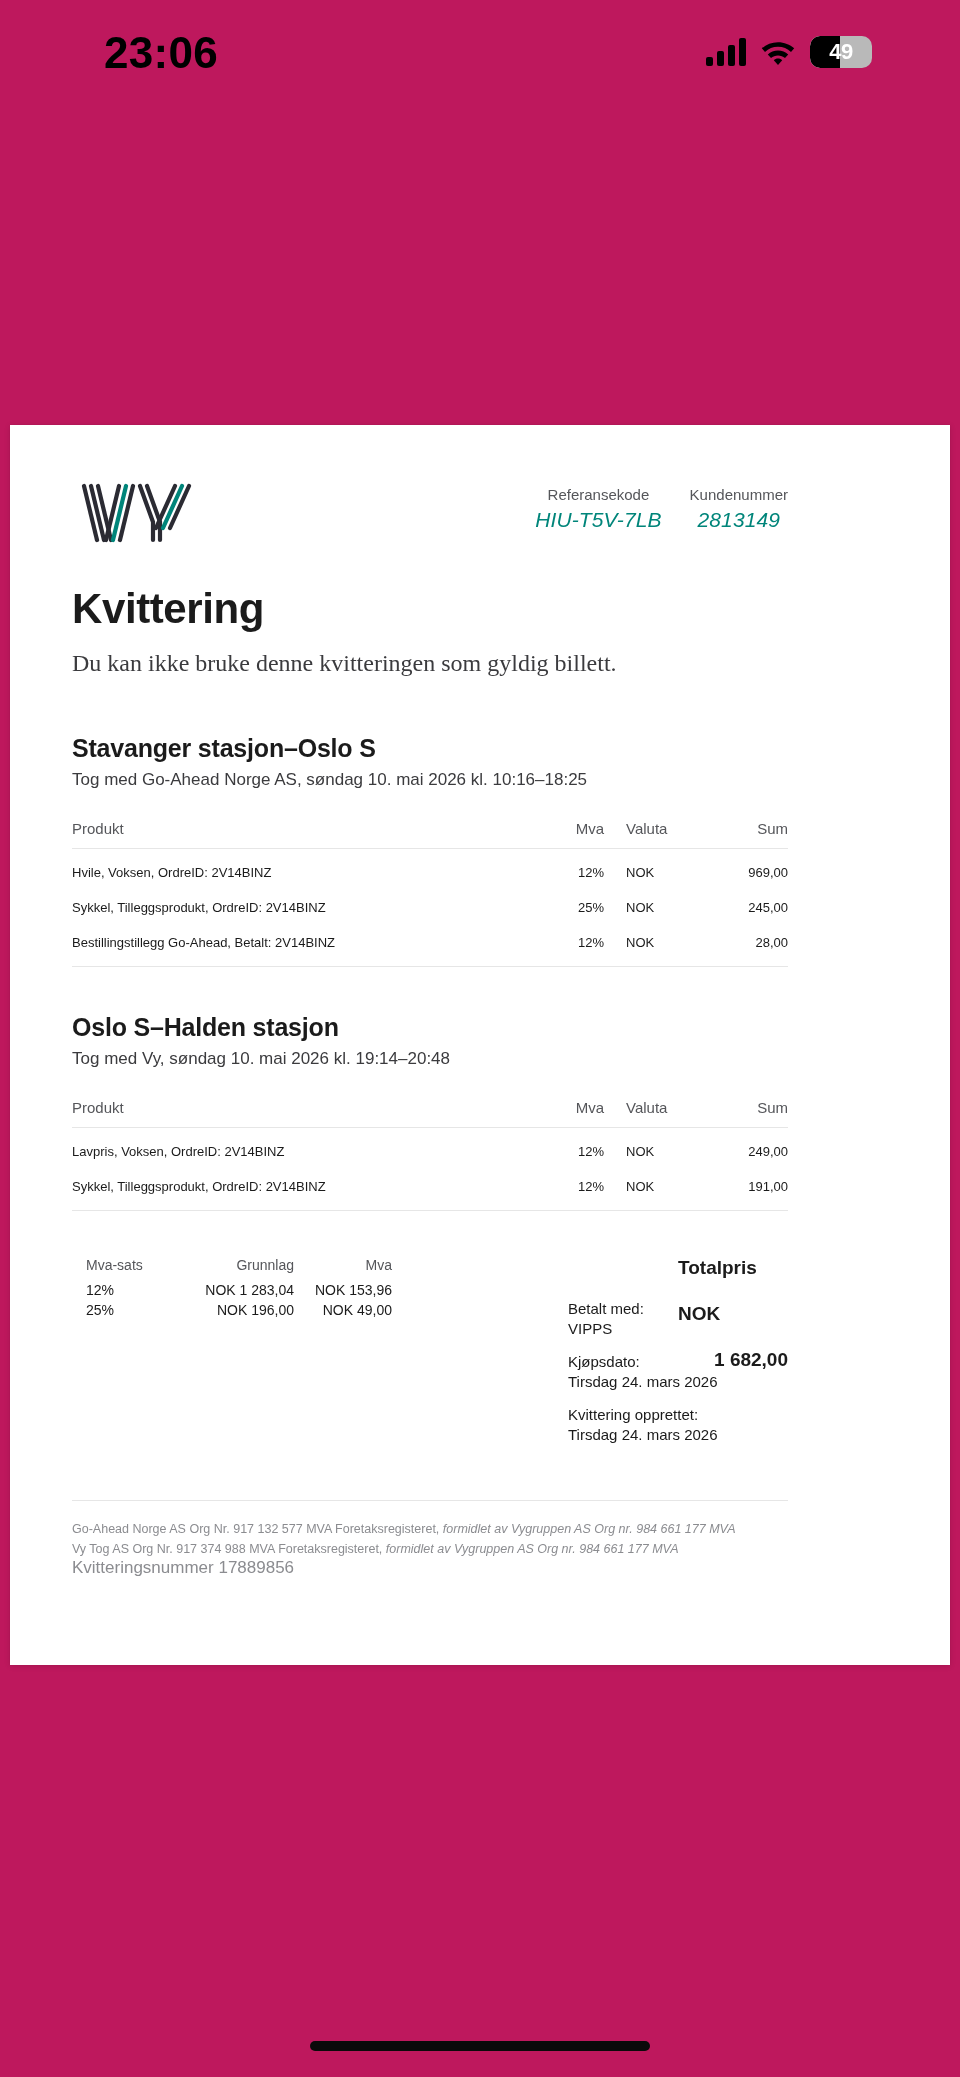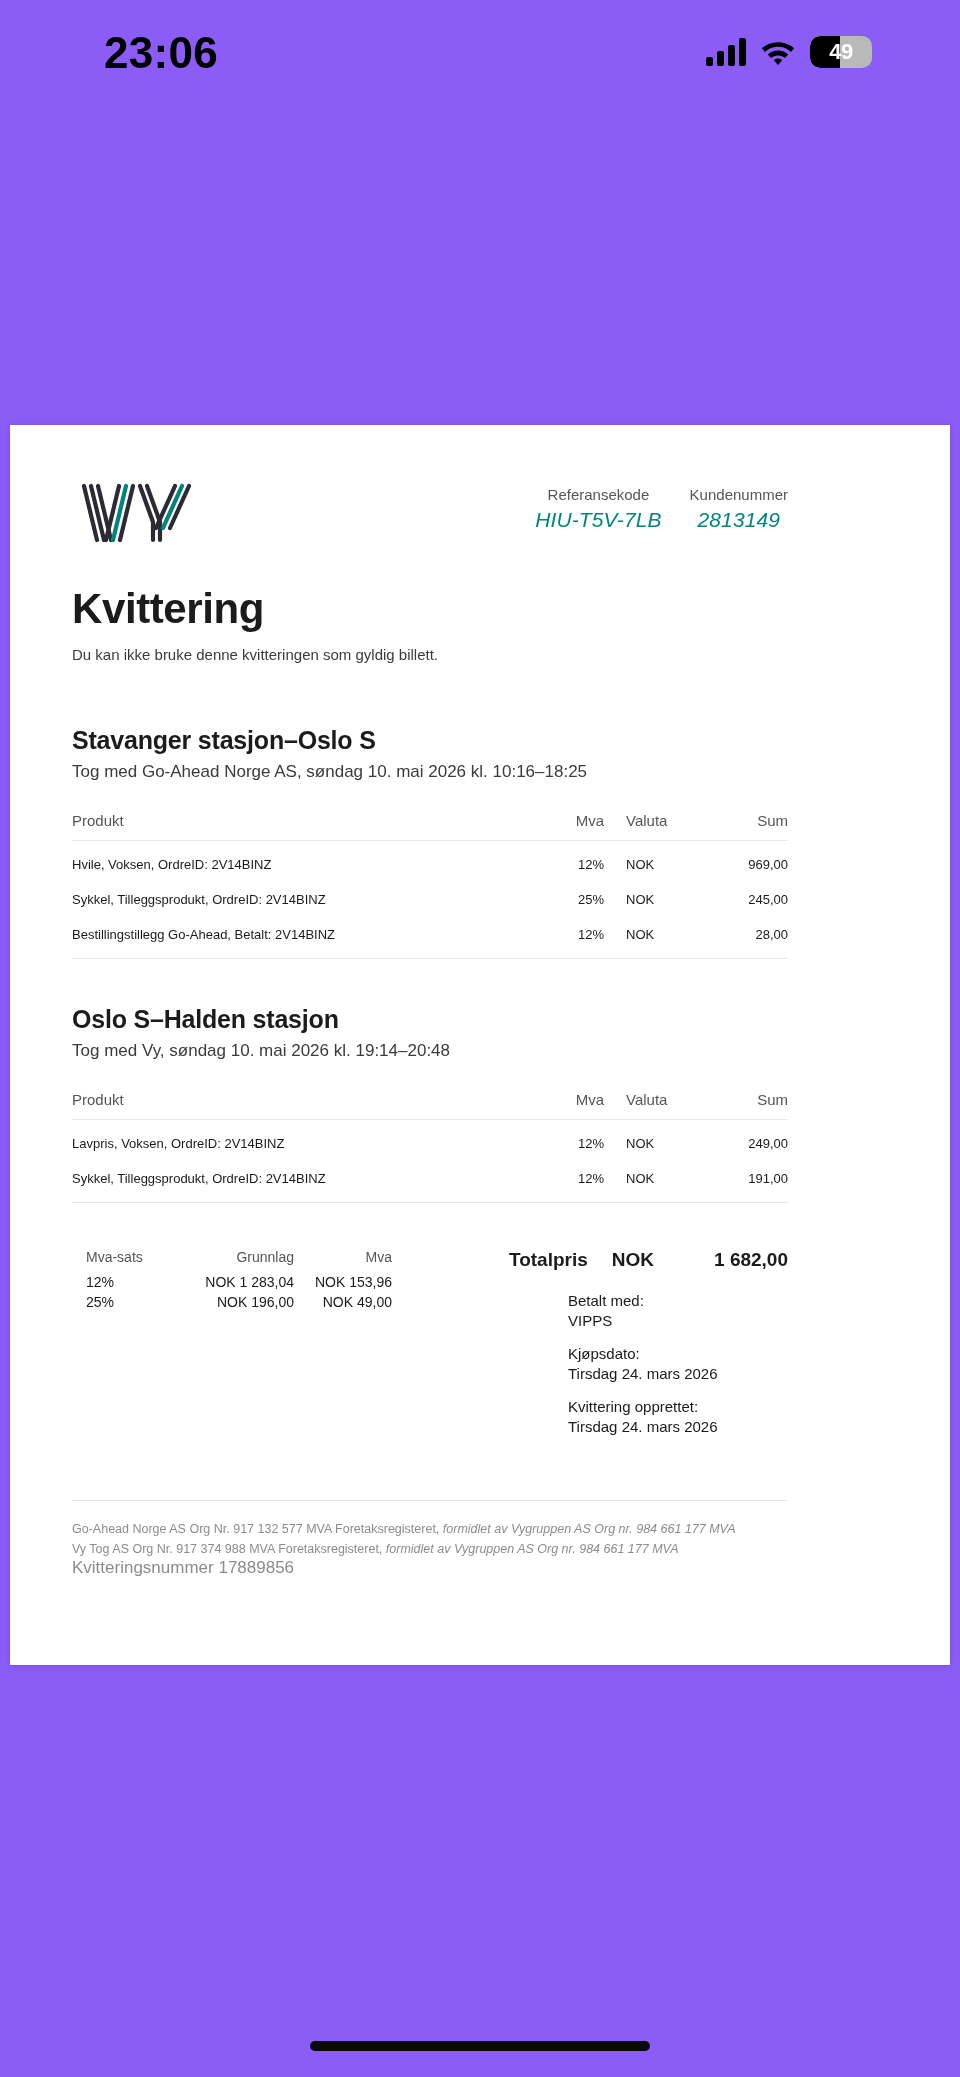--- a/index.html
+++ b/index.html
@@ -9,21 +9,21 @@
     height: 2077px;
     background: #f4f4f4;
     font-family: "Liberation Sans", sans-serif;
     -webkit-font-smoothing: antialiased;
   }
 
   .phone {
     position: relative;
     width: 960px;
     height: 2077px;
-    background: #8b5cf6;
+    background: #be185d;
     overflow: hidden;
   }
 
   
   .statusbar {
     position: absolute;
     top: 0; left: 0;
     width: 960px;
     height: 100px;
   }
@@ -141,24 +141,25 @@
   
   .title {
     margin-top: 40px;
     font-size: 42px;
     font-weight: 700;
     color: #1b1b1b;
     letter-spacing: -0.4px;
     line-height: 48px;
   }
   .subtitle {
-    margin-top: 9px;
-    font-size: 15px;
+    margin-top: 17px;
+    font-size: 24px;
     color: #3b3b3e;
     line-height: 26px;
+    font-family: Liberation Serif, serif;
   }
 
   
   .journey { margin-top: 56px; }
   .journey.second { margin-top: 44px; }
   .journey-title {
     font-size: 25px;
     font-weight: 700;
     color: #1b1b1b;
     letter-spacing: -0.2px;
@@ -208,20 +209,21 @@
   .total-row {
     position: absolute;
     right: 0;
     top: 0;
     display: flex;
     align-items: baseline;
     gap: 24px;
     font-size: 19px;
     font-weight: 700;
     color: #1b1b1b;
+    flex-direction: column;
   }
   .total-label { }
   .total-cur { }
   .total-amt { min-width: 110px; text-align: right; }
 
   .paydetails {
     position: absolute;
     right: 0;
     top: 42px;
     width: 220px;

